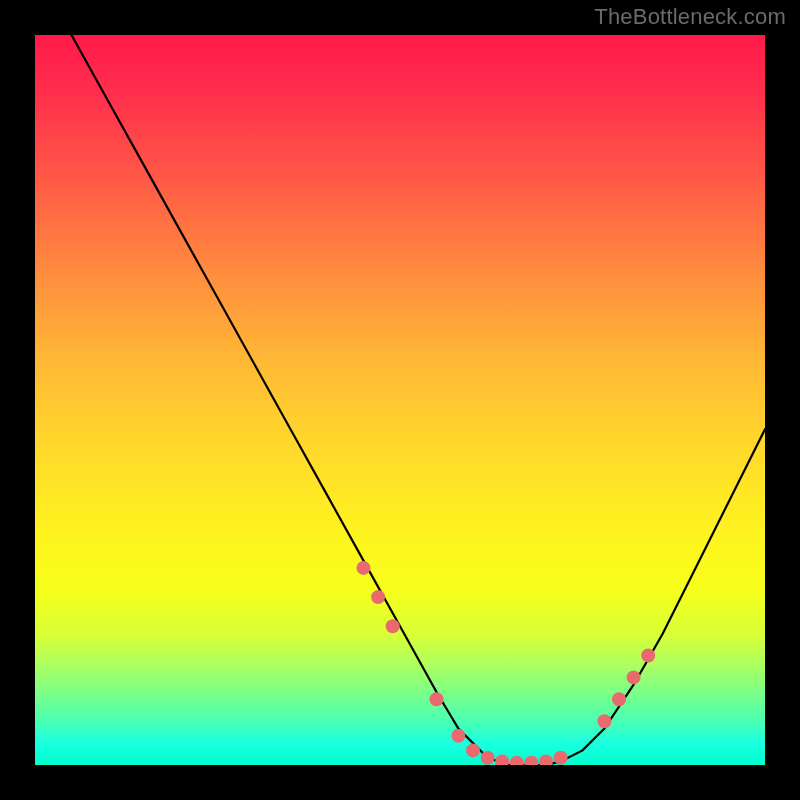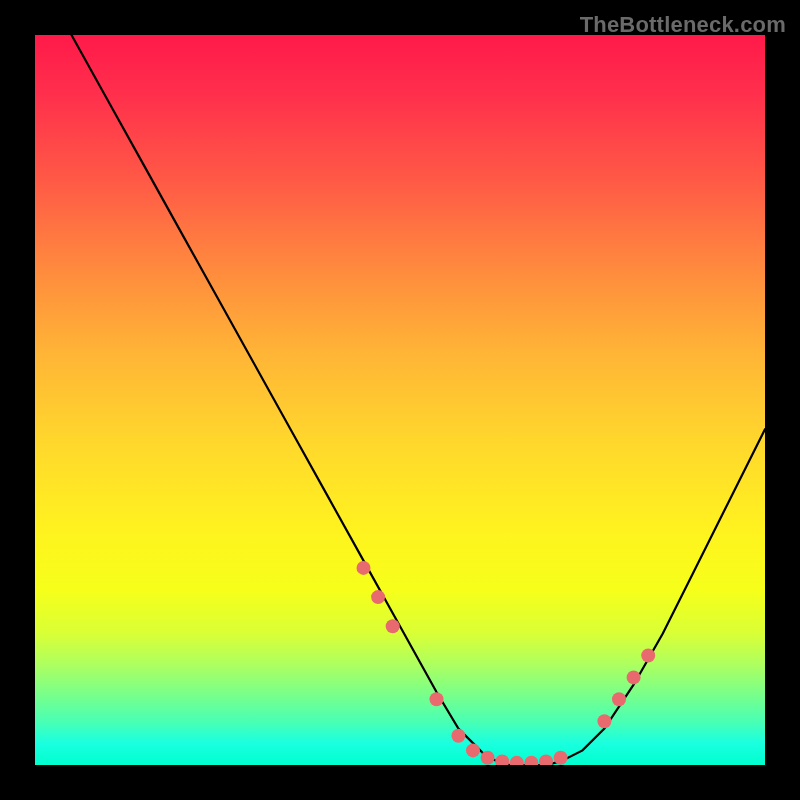--- a/index.html
+++ b/index.html
@@ -6,25 +6,25 @@
   body {
     width: 800px;
     height: 800px;
     background: #000;
     position: relative;
     font-family: Arial, sans-serif;
     overflow: hidden;
   }
   .attribution {
     position: absolute;
-    top: 12px;
+    top: 4px;
     right: 14px;
     color: #6a6a6a;
     font-size: 22px;
-    font-weight: 700;
+    font-weight: 400;
     z-index: 10;
     letter-spacing: 0.2px;
   }
   .plot-area {
     position: absolute;
     left: 35px;
     top: 35px;
     width: 730px;
     height: 730px;
     overflow: hidden;

